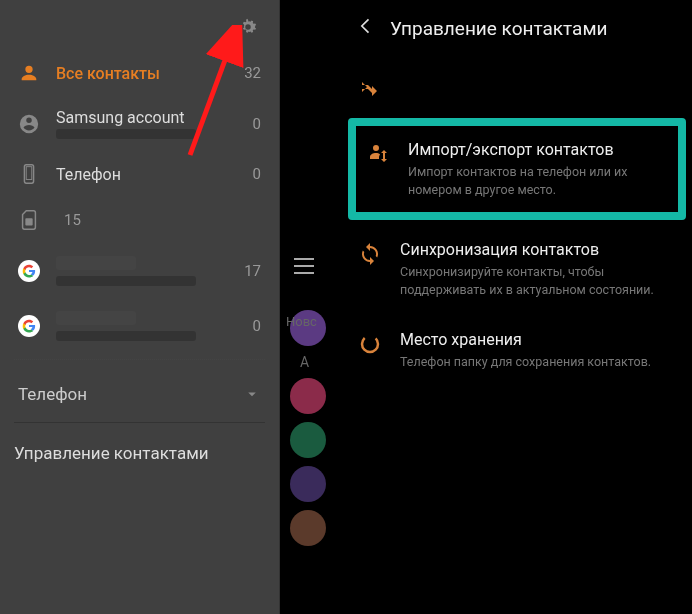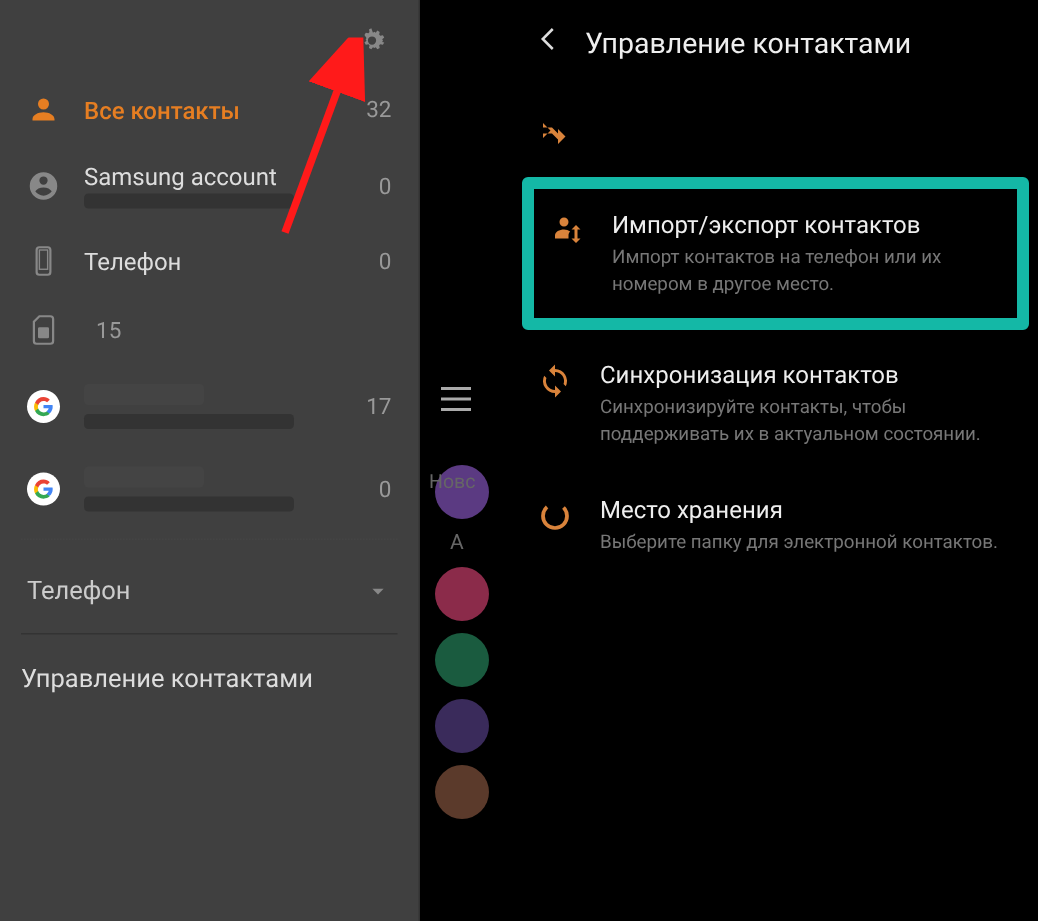--- a/index.html
+++ b/index.html
@@ -366,16 +366,16 @@
       <div class="opt-desc">Синхронизируйте контакты, чтобы поддерживать их в актуальном состоянии.</div>
     </div>
   </div>
 
   <div class="option-item">
     <svg class="opt-icon" viewBox="0 0 24 24">
         <circle cx="12" cy="12" r="8" fill="none" stroke="#d9833b" stroke-width="2.5" stroke-dasharray="38 12" transform="rotate(-45 12 12)"></circle>
       </svg>
     <div class="opt-body">
       <div class="opt-title">Место хранения</div>
-      <div class="opt-desc">Выберите папку для электронной контактов.</div>
+      <div class="opt-desc">Телефон папку для сохранения контактов.</div>
     </div>
   </div>
 </div>
 
 </body></html>

